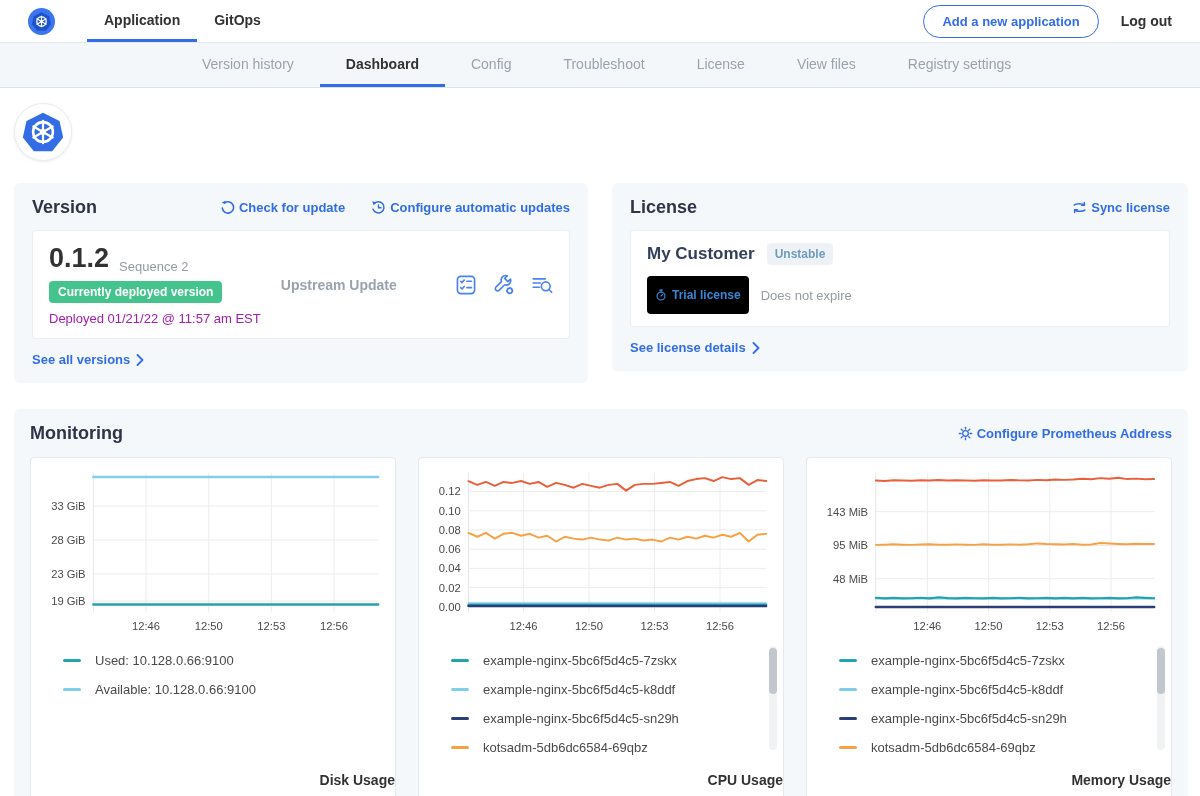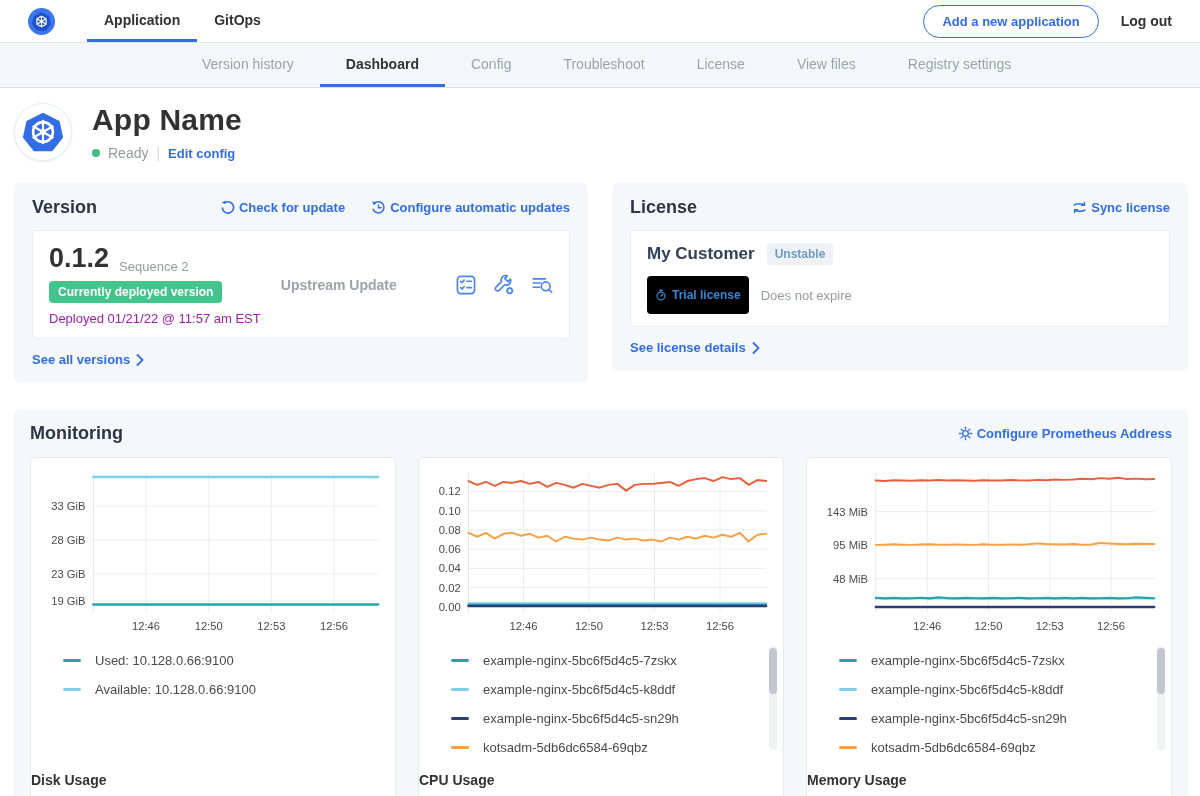--- a/index.html
+++ b/index.html
@@ -75,21 +75,21 @@
   
   .monitoring { background:#f4f8fa; border-radius:6px; margin:26px 12px 0 14px; padding:14px 16px 16px 16px; }
   .charts-row { display:flex; gap:22px; margin-top:13px; }
   .chart-card { flex:1; background:#fff; border:1px solid #e4eaef; border-radius:4px;
     position:relative; padding:8px 10px 44px 10px; }
   .chart-svg { width:100%; display:block; }
   .legend { height:116px; overflow:hidden; padding:4px 0 0 22px; }
   .lg-row { display:flex; align-items:center; gap:14px; height:29px; }
   .lg-dash { width:18px; height:3px; border-radius:2px; flex:0 0 18px; }
   .lg-label { font-size:13px; color:#4a4a4a; }
-  .chart-title { position:absolute; left:0; right:0; bottom:14px; text-align:left;
+  .chart-title { position:absolute; left:0; right:0; bottom:14px; text-align:right;
     font-size:14px; font-weight:700; color:#323232; }
   .scrollbar { position:absolute; right:6px; top:188px; width:8px; height:104px;
     background:#f1f2f3; border-radius:4px; }
   .scroll-thumb { position:absolute; top:2px; left:0; width:8px; height:46px;
     background:#c1c7cd; border-radius:4px; cursor:grab; }
 
   svg.icon { display:block; }
 </style>
 </head>
 <body>
@@ -138,29 +138,20 @@
       <g stroke="#fff" stroke-width="1.2">
         <line x1="12" y1="12" x2="12" y2="5.4"></line>
           <line x1="12" y1="12" x2="17.7" y2="8.7"></line>
         <line x1="12" y1="12" x2="17.7" y2="15.3"></line>
           <line x1="12" y1="12" x2="12" y2="18.6"></line>
         <line x1="12" y1="12" x2="6.3" y2="15.3"></line>
           <line x1="12" y1="12" x2="6.3" y2="8.7"></line>
       </g>
       <circle cx="12" cy="12" r="1.6" fill="#fff"></circle>
     </svg>
-  </div>
-  <div>
-    <div class="app-title">App Name</div>
-    <div class="app-status">
-      <span class="status-dot"></span>
-      <span class="status-text">Ready</span>
-      <span class="status-sep">|</span>
-      <span class="edit-config">Edit config</span>
-    </div>
   </div>
 </div>
 
 <div class="cards-row">
 
   <div class="card card-version">
     <div class="card-head">
       <span class="card-title">Version</span>
       <div class="card-links">
         <span class="blue-link">

